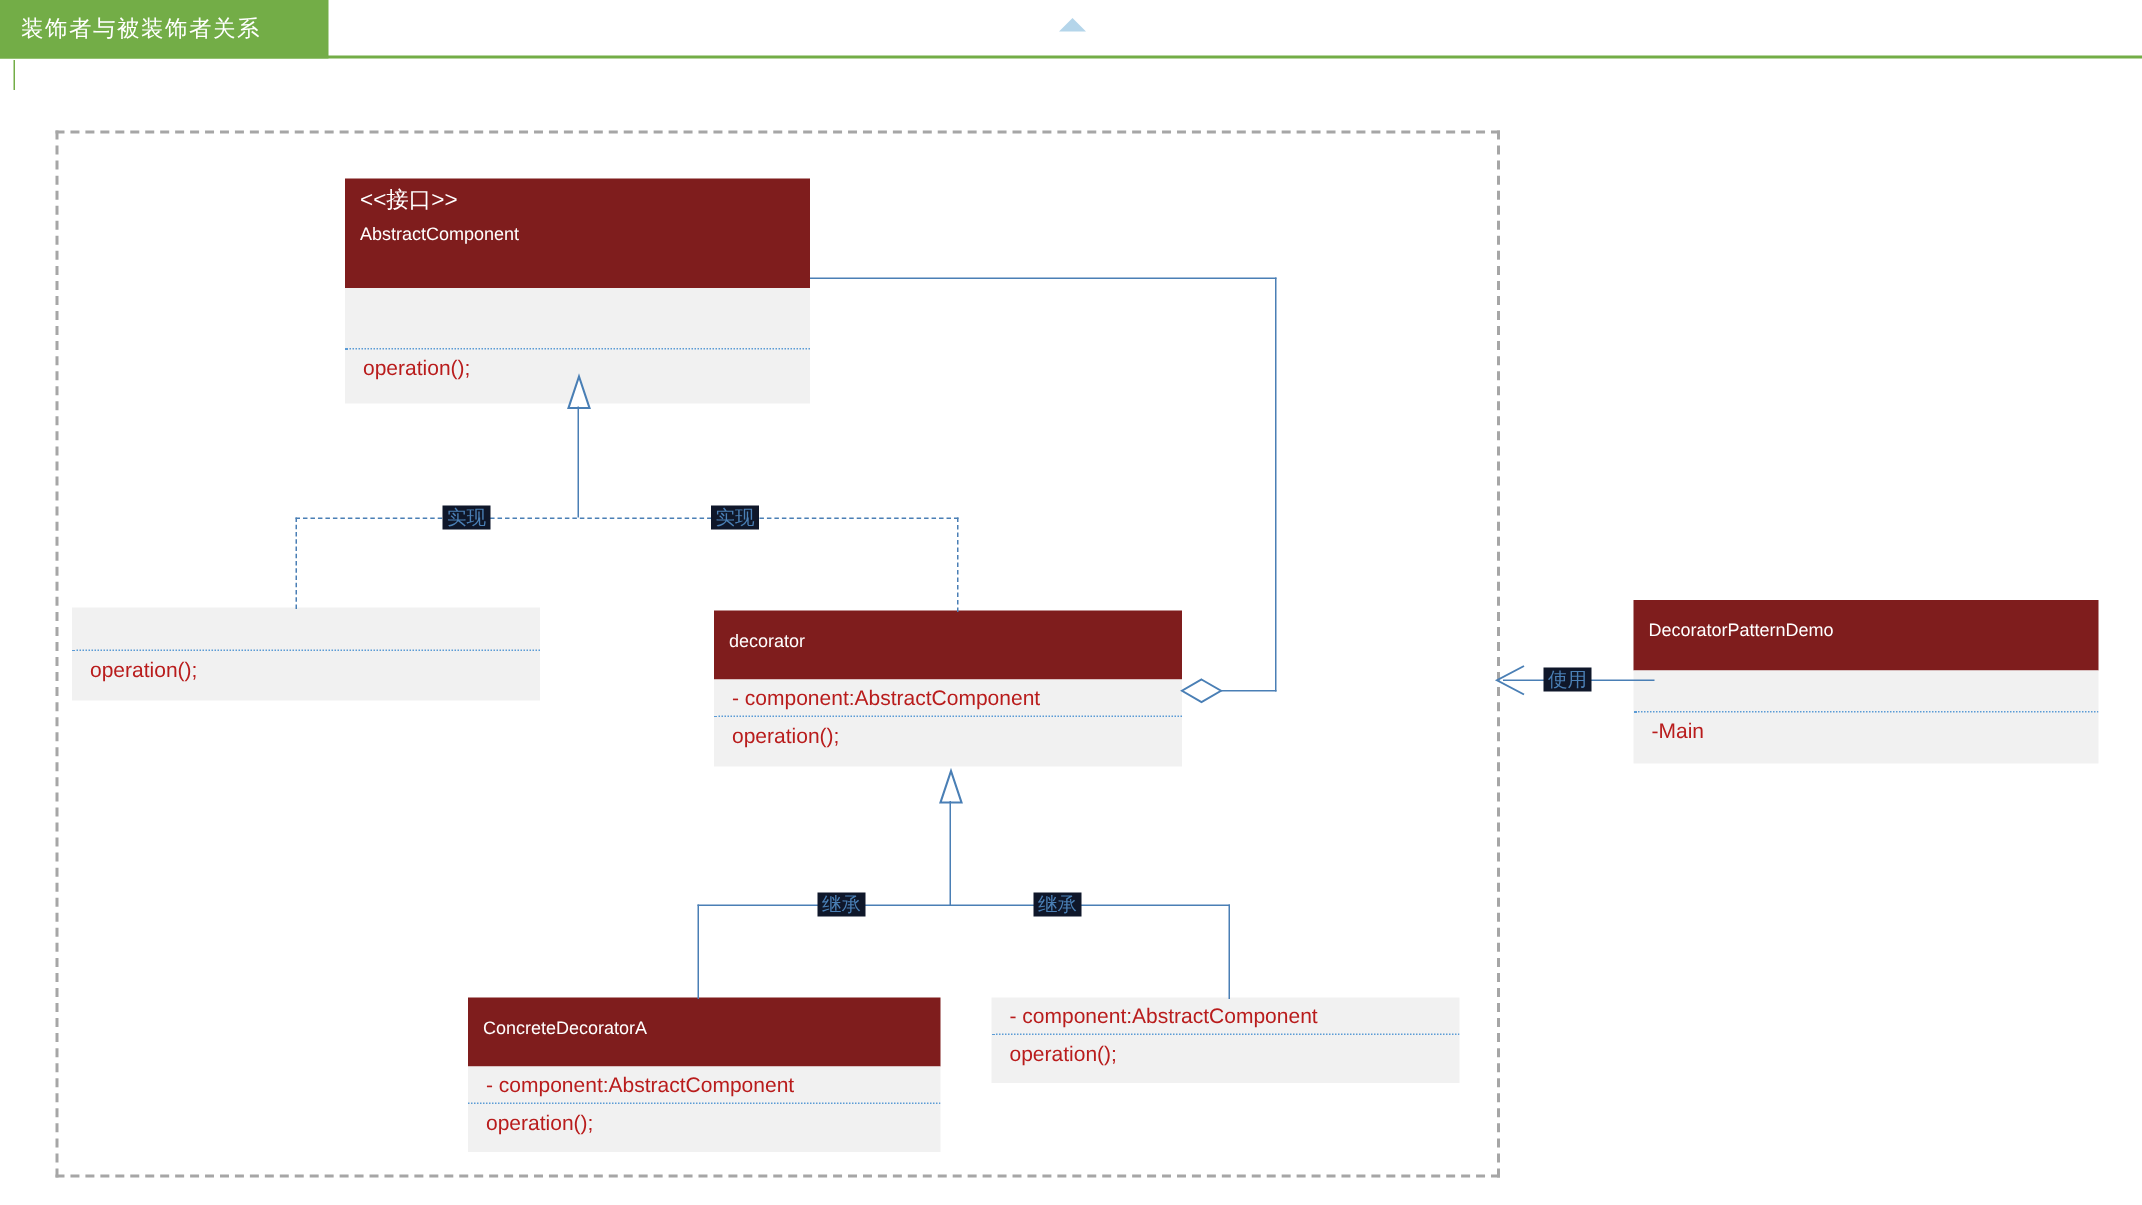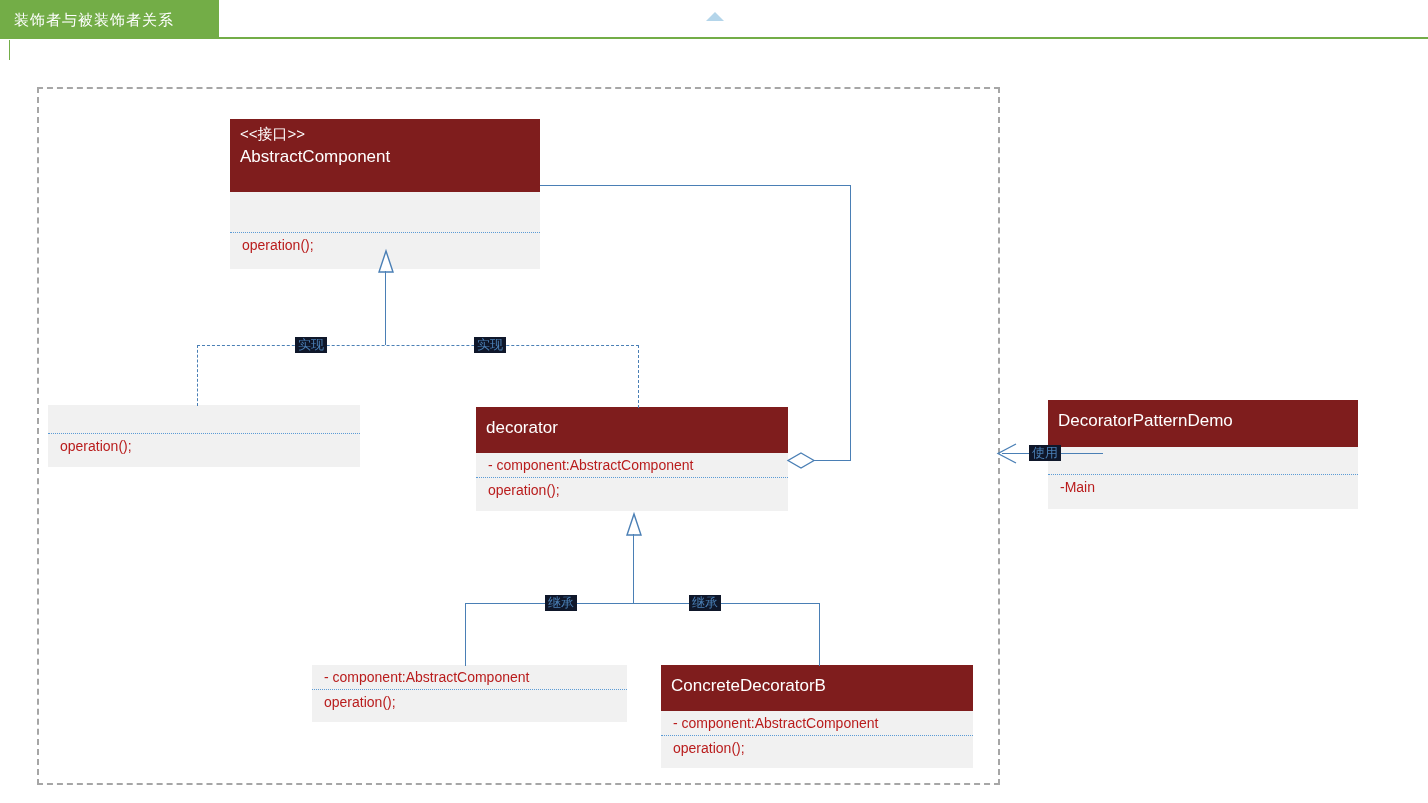--- a/index.html
+++ b/index.html
@@ -94,21 +94,21 @@
     box-sizing: border-box;
     padding: 4px 10px 4px 10px;
     overflow: hidden;
   }
   .uml .stereo {
     font-size: 15px;
     line-height: 21px;
     white-space: nowrap;
   }
   .uml .title {
-    font-size: 17px;
+    font-size: 12px;
     line-height: 25px;
     white-space: nowrap;
   }
   .uml .body {
     background: #f1f1f1;
     box-sizing: border-box;
     overflow: hidden;
   }
   .uml .attrs, .uml .ops {
     box-sizing: border-box;
@@ -203,49 +203,49 @@
         <div class="attrs">
           <div class="row">- component:AbstractComponent</div>
         </div>
         <div class="sep"></div>
         <div class="ops">
           <div class="row">operation();</div>
         </div>
       </div>
     </div>
 
-    <div class="uml" style="left:1048px; top:361px; width:310px;">
+    <div class="uml" style="left:1089px; top:361px; width:310px;">
       <div class="hdr" style="height:47px; padding-top:8px;">
         <div class="title">DecoratorPatternDemo</div>
       </div>
       <div class="body" style="height:62px;">
         <div class="attrs" style="height:27px;"></div>
         <div class="sep"></div>
         <div class="ops">
           <div class="row">-Main</div>
         </div>
       </div>
     </div>
 
     <div class="uml" style="left:312px; top:626px; width:315px;">
+      <div class="hdr" style="height:46px; padding-top:8px;">
+        <div class="title">ConcreteDecoratorA</div>
+      </div>
       <div class="body" style="height:57px;">
         <div class="attrs">
           <div class="row">- component:AbstractComponent</div>
         </div>
         <div class="sep"></div>
         <div class="ops">
           <div class="row">operation();</div>
         </div>
       </div>
     </div>
 
     <div class="uml" style="left:661px; top:626px; width:312px;">
-      <div class="hdr" style="height:46px; padding-top:8px;">
-        <div class="title">ConcreteDecoratorB</div>
-      </div>
       <div class="body" style="height:57px;">
         <div class="attrs">
           <div class="row">- component:AbstractComponent</div>
         </div>
         <div class="sep"></div>
         <div class="ops">
           <div class="row">operation();</div>
         </div>
       </div>
     </div>

